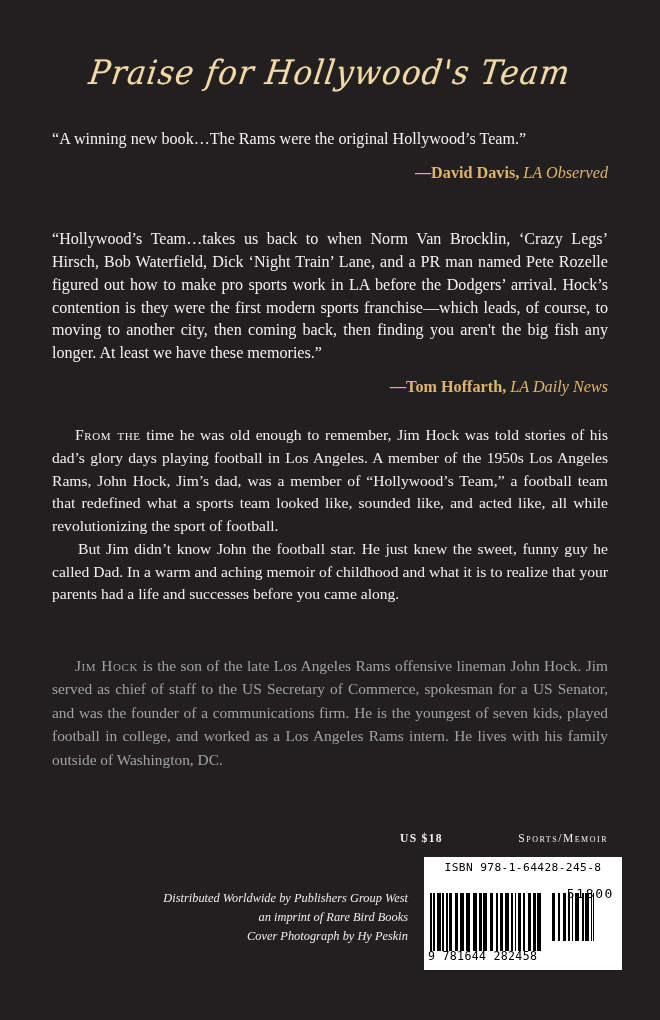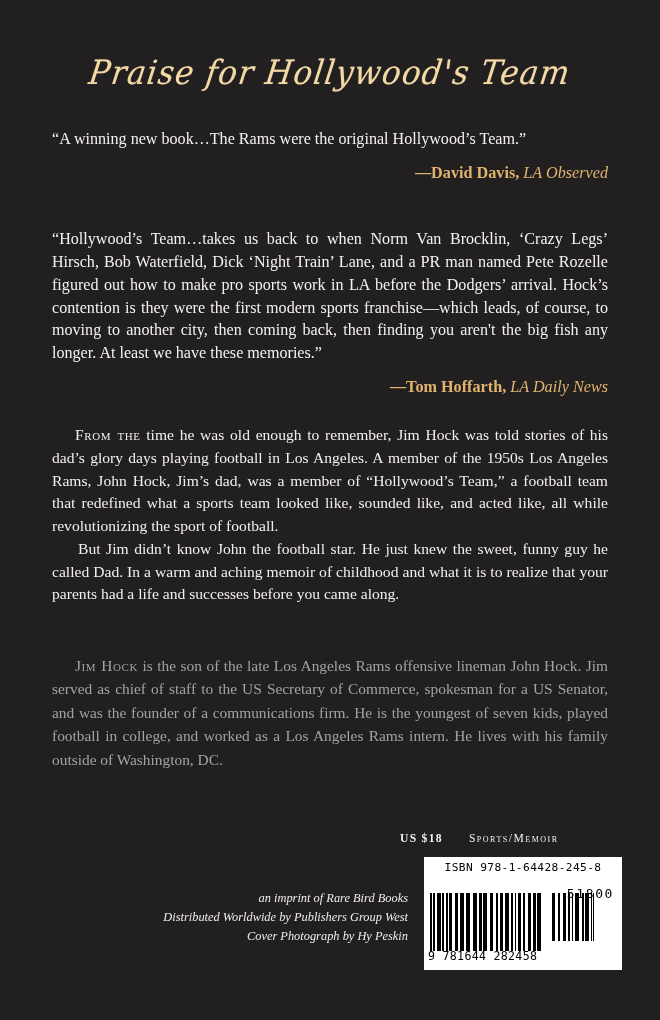--- a/index.html
+++ b/index.html
@@ -93,21 +93,21 @@
     text-justify: inter-word;
   }
 
   
   .price-row {
     position: absolute;
     left: 400px;
     top: 832px;
     width: 208px;
     display: flex;
-    justify-content: flex-start;
+    justify-content: space-between;
     gap: 26px;
     font-size: 11.6px;
     font-variant: small-caps;
     letter-spacing: 1.3px;
     color: #f4f2f0;
   }
   .price-row .price { font-weight: 700; }
   .price-row .cat   { font-weight: 400; letter-spacing: 1.5px; }
 
   
@@ -213,22 +213,22 @@
   <div class="col bio" style="top:654px;">
     <p><span class="smallcaps">Jim Hock</span><span> is the son of the late Los Angeles Rams offensive lineman John Hock. Jim served as chief of staff to the US Secretary of Commerce, spokesman for a US Senator, and was the founder of a communications firm. He is the youngest of seven kids, played football in college, and worked as a Los Angeles Rams intern. He lives with his family outside of Washington, DC.</span></p>
   </div>
 
   <div class="price-row">
     <span class="price">US $18</span>
     <span class="cat">Sports/Memoir</span>
   </div>
 
   <div class="imprint">
+    <div>Distributed Worldwide by Publishers Group West</div>
     <div>an imprint of Rare Bird Books</div>
-    <div>Distributed Worldwide by Publishers Group West</div>
     <div>Cover Photograph by Hy Peskin</div>
   </div>
 
   <div class="barcode-box">
     <div class="isbn-line">ISBN 978-1-64428-245-8</div>
     <div class="addon-num">51800</div>
     <div class="bars-wrap">
       <div class="bars-main" id="barsMain">
           <i style="left: 0px; width: 2px;"></i>
           <i style="left: 3px; width: 2px;"></i>

